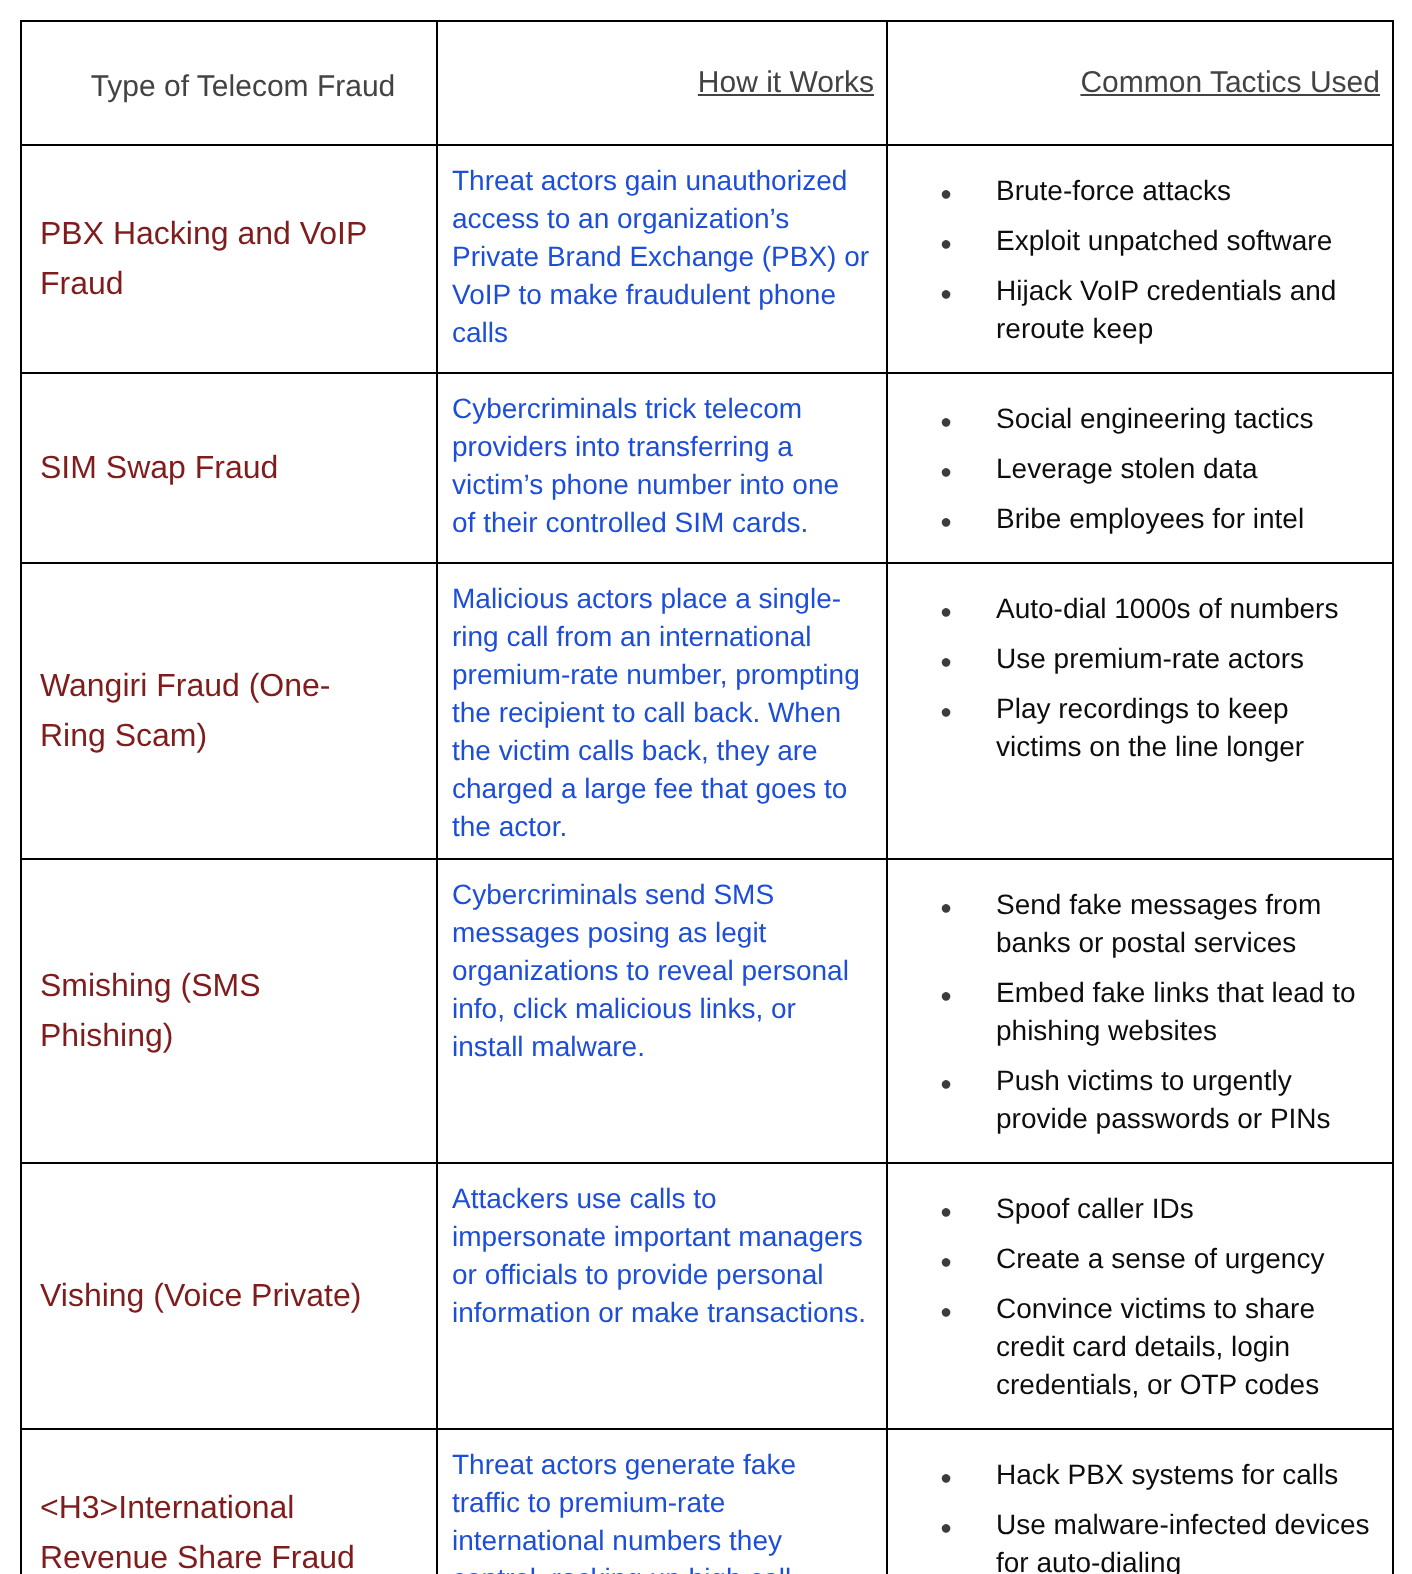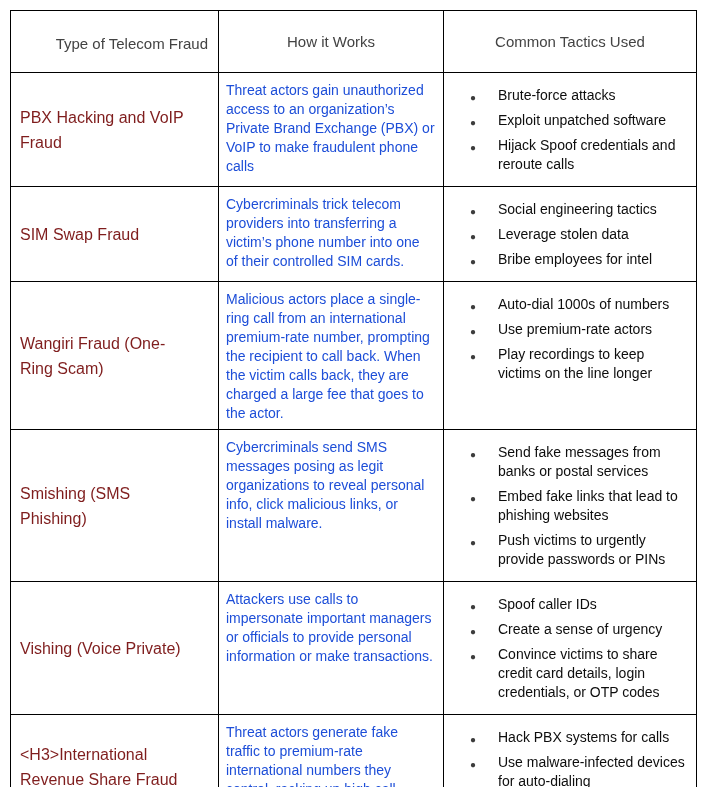--- a/index.html
+++ b/index.html
@@ -33,26 +33,27 @@
 
   
   tr.header-row { height: 62px; }
   th {
     font-weight: normal;
     font-size: 15px;
     color: #434343;
     vertical-align: middle;
   }
   th.col-type {
+    text-align: center;
+    padding: 6px 10px 2px 24px;
+  }
+  th.col-how, th.col-tactics {
     text-align: right;
-    padding: 6px 10px 2px 24px;
-  }
-  th.col-how, th.col-tactics {
-    text-align: center;
     padding: 6px 6px 6px 6px;
+    text-decoration: underline;
   }
 
   
   tr.r0 { height: 109px; }
   tr.r1 { height: 83px;  }
   tr.r2 { height: 131px; }
   tr.r3 { height: 150px; }
   tr.r4 { height: 111px; }
   tr.r5 { height: 112px; }
 
@@ -117,21 +118,21 @@
     <td class="type-cell">
       <span>PBX Hacking and VoIP Fraud</span>
     </td>
     <td class="how-cell">
       <span>Threat actors gain unauthorized access to an organization’s Private Brand Exchange (PBX) or VoIP to make fraudulent phone calls</span>
     </td>
     <td class="tactics-cell">
       <ul class="tactics-list">
               <li><span class="bullet">●</span><span>Brute-force attacks</span></li>
               <li><span class="bullet">●</span><span>Exploit unpatched software</span></li>
-              <li><span class="bullet">●</span><span>Hijack Spoof credentials and reroute calls</span></li>
+              <li><span class="bullet">●</span><span>Hijack VoIP credentials and reroute keep</span></li>
             </ul>
     </td>
   </tr>
         <tr class="r1">
     <td class="type-cell">
       <span>SIM Swap Fraud</span>
     </td>
     <td class="how-cell">
       <span>Cybercriminals trick telecom providers into transferring a victim’s phone number into one of their controlled SIM cards.</span>
     </td>

